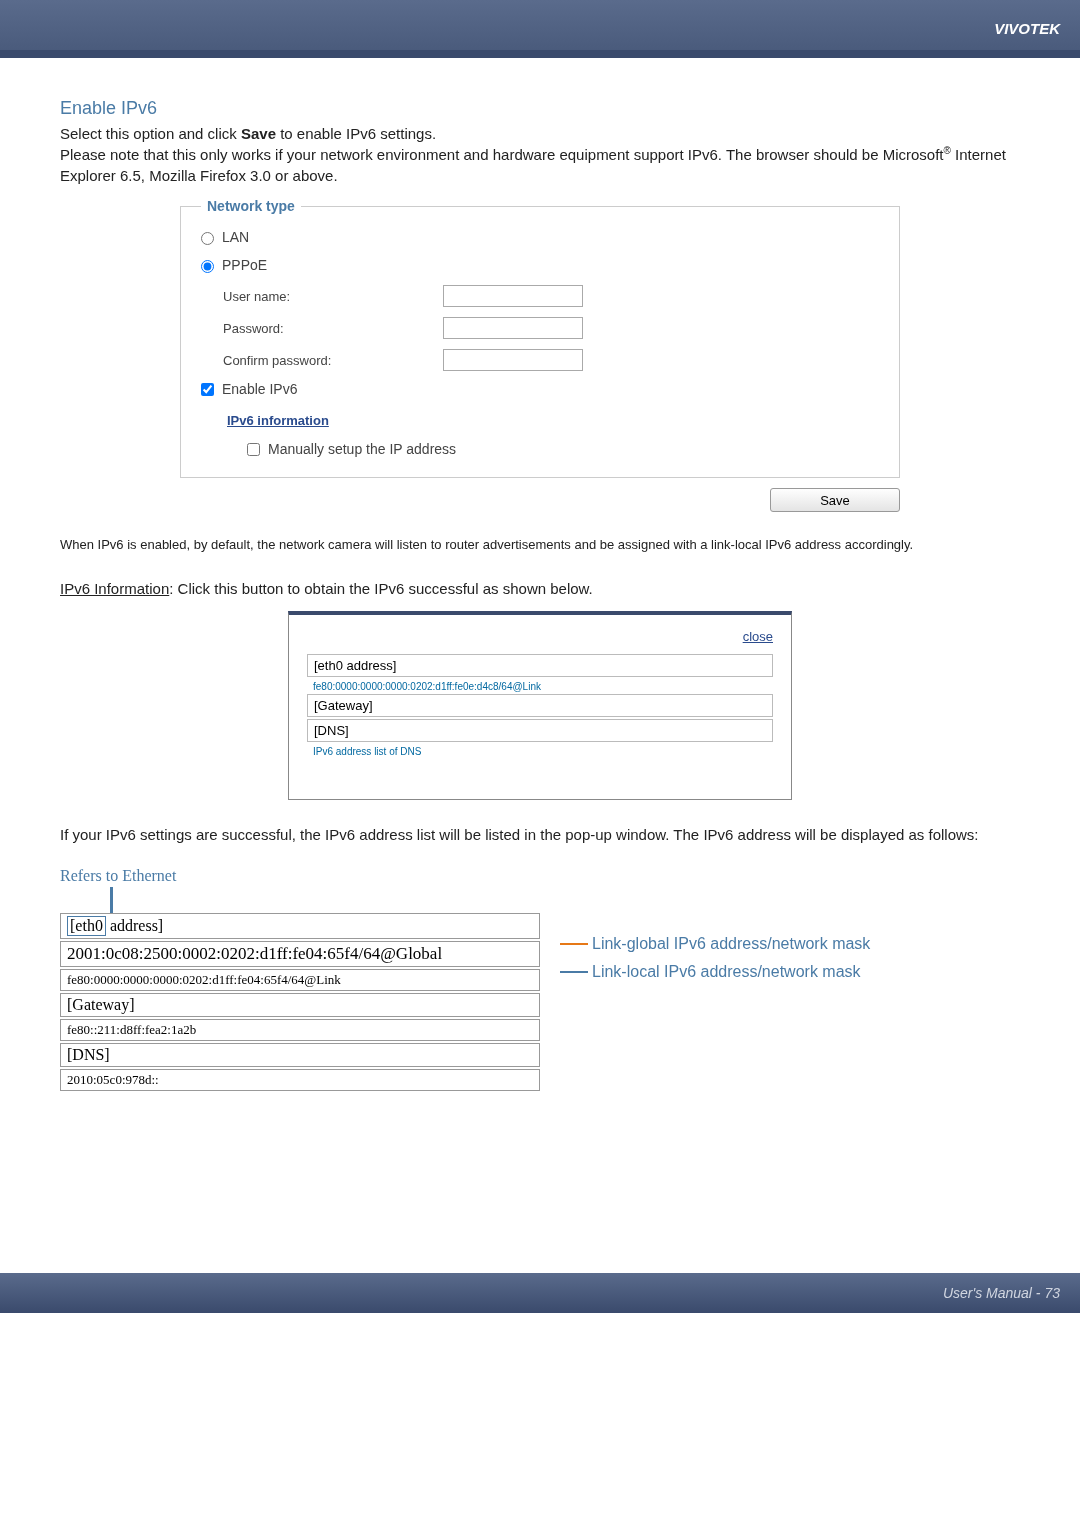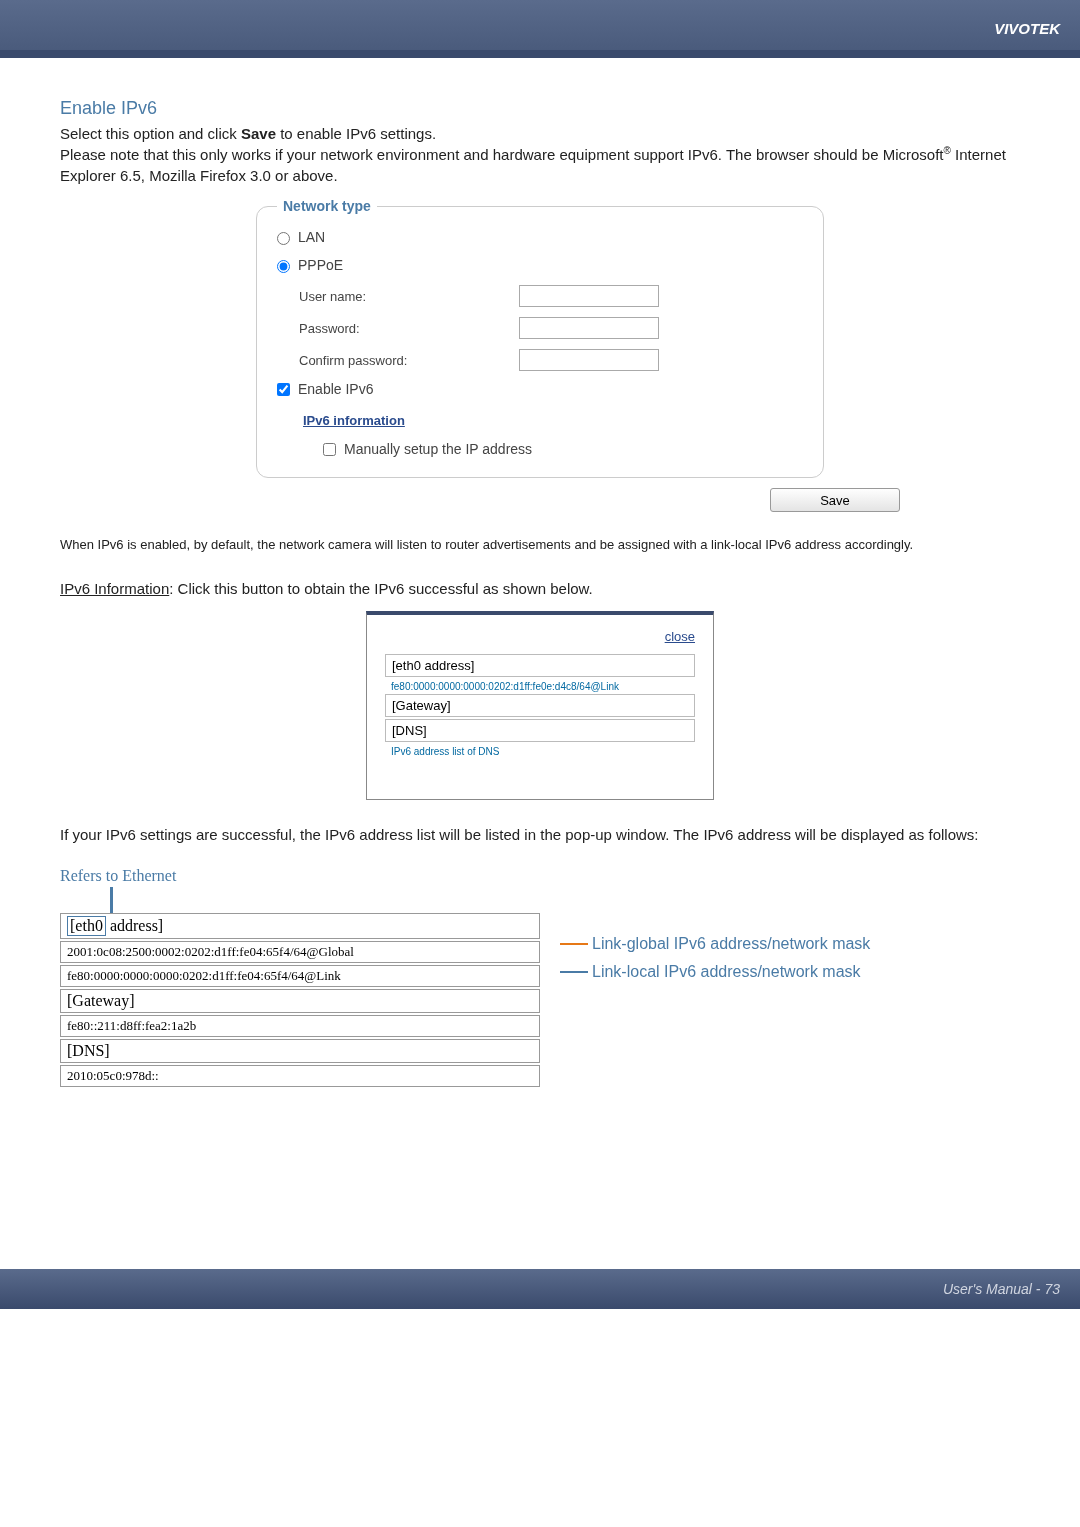--- a/index.html
+++ b/index.html
@@ -6,39 +6,39 @@
     body { font-family: Arial, Helvetica, sans-serif; width: 1080px; background: #fff; }
     .header { background: linear-gradient(to bottom, #5a6b8c, #4a5b7c); height: 50px; position: relative; }
     .header-accent { background: #3a4a6c; height: 8px; }
     .brand { position: absolute; right: 20px; top: 20px; color: #fff; font-style: italic; font-weight: bold; font-size: 15px; }
     .content { padding: 40px 60px; }
     .section-title { color: #4a7ba6; font-size: 18px; margin-bottom: 4px; }
     .body-text { font-size: 15px; line-height: 1.4; color: #222; }
     .body-text-justified { font-size: 13px; line-height: 1.4; color: #222; text-align: justify; }
     .bold { font-weight: bold; }
     sup { font-size: 10px; }
-    .fieldset-box { margin: 20px auto 0; width: 568px; border: 1px solid #ccc; border-radius: 12px; padding: 10px 20px 20px; position: relative; }
+    .fieldset-box { margin: 20px auto 0; width: 720px; border: 1px solid #ccc; border-radius: 0; padding: 10px 20px 20px; position: relative; }
     .legend { color: #4a7ba6; font-weight: bold; font-size: 14px; position: relative; top: -20px; background: #fff; padding: 0 6px; display: inline-block; }
     .radio-row { margin: 4px 0 12px 0; display: flex; align-items: flex-end; }
     .radio-row input { margin-right: 8px; }
     .radio-label { font-size: 14px; color: #444; }
     .form-row { margin-left: 22px; margin-bottom: 10px; display: flex; align-items: center; }
     .form-label { font-size: 13px; color: #444; width: 220px; }
     .form-input { width: 140px; height: 22px; border: 1px solid #aaa; }
     .checkbox-row { display: flex; align-items: center; margin-top: 6px; }
     .checkbox-row input { margin-right: 8px; }
     .ipv6-link { margin-left: 26px; margin-top: 14px; }
     .ipv6-link a { color: #2a4b8d; font-weight: bold; font-size: 13px; text-decoration: underline; }
     .manual-row { margin-left: 46px; margin-top: 12px; display: flex; align-items: center; }
     .manual-row input { margin-right: 8px; }
     .save-btn-wrap { width: 720px; margin: 10px auto 0; text-align: right; }
     .save-btn { width: 130px; height: 24px; font-size: 13px; background: linear-gradient(#fefefe,#e4e4e4); border: 1px solid #999; border-radius: 3px; cursor: pointer; }
     .section-gap { margin-top: 24px; }
     .underline { text-decoration: underline; }
-    .popup-img { margin: 12px auto 0; width: 348px; border: 1px solid #888; border-top: 4px solid #3a4a6c; background: #fff; padding: 14px 18px 40px; }
+    .popup-img { margin: 12px auto 0; width: 504px; border: 1px solid #888; border-top: 4px solid #3a4a6c; background: #fff; padding: 14px 18px 40px; }
     .popup-close { text-align: right; color: #2a4b8d; font-size: 13px; text-decoration: underline; cursor: pointer; margin-bottom: 10px; }
     .popup-field { border: 1px solid #bbb; padding: 3px 6px; font-size: 13px; margin-bottom: 2px; background: #fff; }
     .popup-field-plain { padding: 2px 6px; font-size: 10px; color: #0369a1; }
     .ethernet-section { margin-top: 22px; }
     .ethernet-title { color: #4a7ba6; font-size: 16px; margin-bottom: 2px; font-family: Liberation Serif, serif; }
     .eth-pointer { width: 3px; height: 26px; background: #4a7ba6; margin-left: 50px; }
     .eth-diagram { display: flex; align-items: flex-start; }
     .eth-left { width: 480px; }
     .eth-box { border: 1px solid #999; padding: 2px 6px; font-size: 15px; font-family: 'Times New Roman', serif; background: #fff; margin-bottom: 2px; }
     .eth-box-serif { font-family: 'Times New Roman', serif; font-size: 16px; }
@@ -126,21 +126,21 @@
   <div class="body-text section-gap">If your IPv6 settings are successful, the IPv6 address list will be listed in the pop-up window. The IPv6 address will be displayed as follows:</div>
 
   <div class="ethernet-section">
     <div class="ethernet-title">Refers to Ethernet</div>
     <div class="eth-pointer"></div>
     <div class="eth-diagram">
       <div class="eth-left">
         <div class="eth-box eth-box-serif">
           <span class="eth-highlight">[eth0</span> <span>address]</span>
         </div>
-        <div class="eth-box" style="font-size:13px;">2001:0c08:2500:0002:0202:d1ff:fe04:65f4/64@Global</div>
+        <div class="eth-box" style="font-size:17px;">2001:0c08:2500:0002:0202:d1ff:fe04:65f4/64@Global</div>
         <div class="eth-box" style="font-size:13px;">fe80:0000:0000:0000:0202:d1ff:fe04:65f4/64@Link</div>
         <div class="eth-box eth-box-serif">[Gateway]</div>
         <div class="eth-box" style="font-size:13px;">fe80::211:d8ff:fea2:1a2b</div>
         <div class="eth-box eth-box-serif">[DNS]</div>
         <div class="eth-box" style="font-size:13px;">2010:05c0:978d::</div>
       </div>
       <div class="eth-right">
         <div class="eth-label">
           <span class="dash-orange"></span>
           <span>Link-global IPv6 address/network mask</span>

